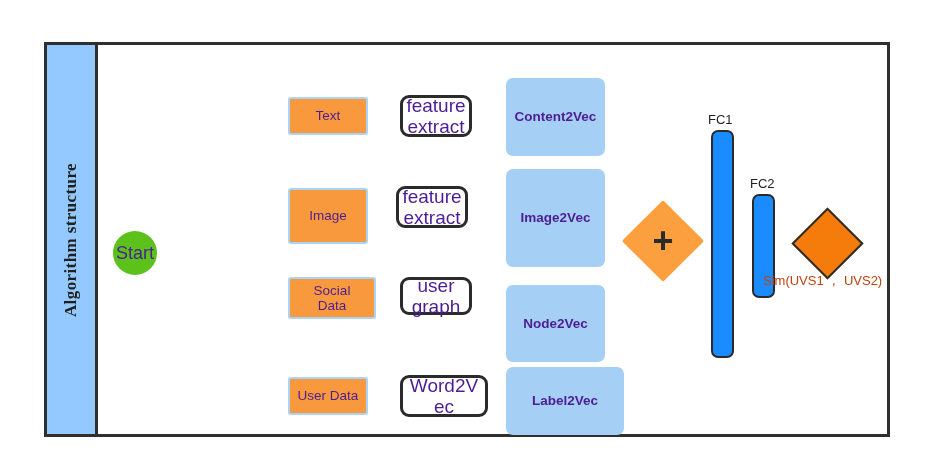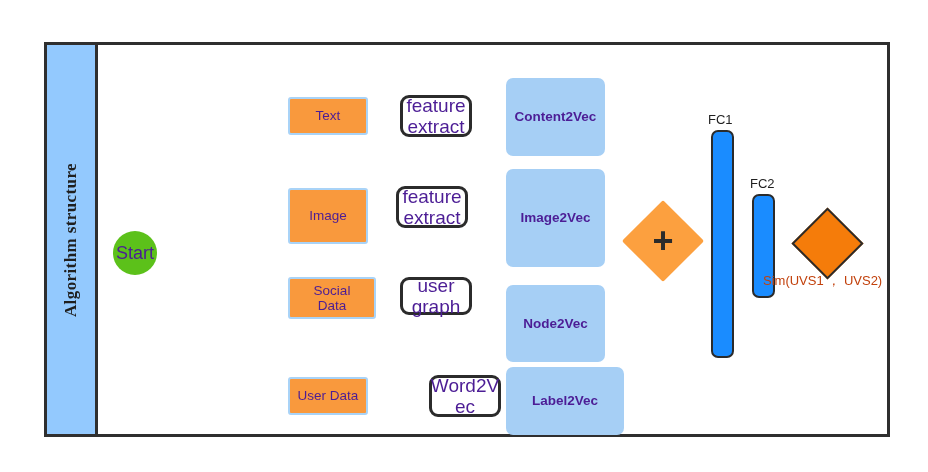--- a/index.html
+++ b/index.html
@@ -216,21 +216,21 @@
 extract</div>
 <div class="node vec-box" style="left:506px; top:169px; width:99px; height:98px;">Image2Vec</div>
 
 <div class="node src-box" style="left:288px; top:277px; width:88px; height:42px;">Social
 Data</div>
 <div class="node proc-box" style="left:400px; top:277px; width:72px; height:38px;">user
 graph</div>
 <div class="node vec-box" style="left:506px; top:261px; width:99px; height:77px;margin-top:24px;">Node2Vec</div>
 
 <div class="node src-box" style="left:288px; top:377px; width:80px; height:38px;">User Data</div>
-<div class="node proc-box" style="left:400px; top:375px; width:72px; height:42px;margin-left:29px;">Word2V
+<div class="node proc-box" style="left:400px; top:375px; width:88px; height:42px;">Word2V
 ec</div>
 <div class="node vec-box" style="left:506px; top:367px; width:118px; height:68px;">Label2Vec</div>
 
 <div class="merge-diamond"></div>
 <div class="merge-plus">+</div>
 
 <div class="fc-label" style="left:708px; top:112px;">FC1</div>
 <div class="node fc-bar" style="left:711px; top:130px; width:23px; height:228px;"></div>
 
 <div class="fc-label" style="left:750px; top:176px;">FC2</div>

